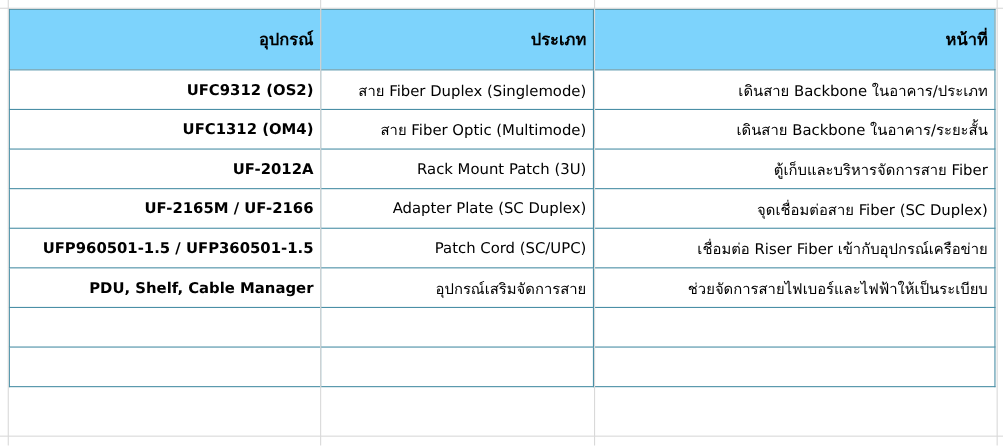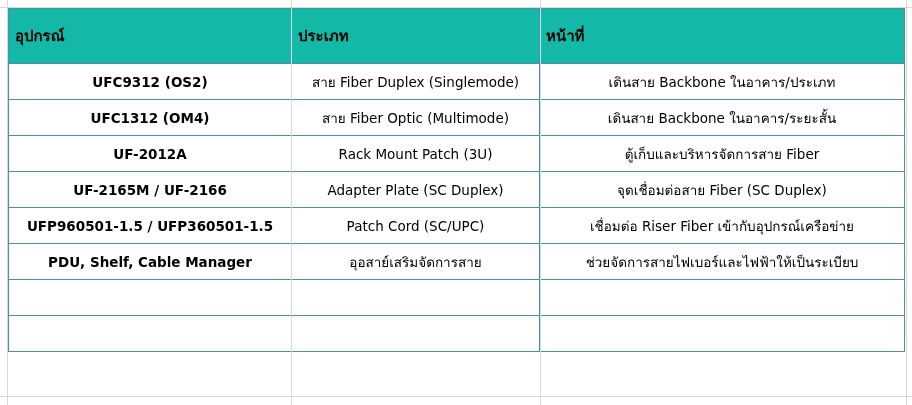--- a/index.html
+++ b/index.html
@@ -34,31 +34,31 @@
   table.grid col.c2 { width: 365px; }
 
   table.grid td, table.grid th {
     border: 1px solid #4b8fa6;
     padding: 0 6px;
     vertical-align: middle;
     white-space: nowrap;
     overflow: hidden;
   }
   tr.header-row th {
-    background: #14b8a6;
+    background: #7dd3fc;
     height: 54px;
-    text-align: left;
+    text-align: right;
     font-weight: bold;
     font-size: 15px;
     color: #000000;
   }
   tr.data-row td {
     height: 35px;
     background: #ffffff;
-    text-align: center;
+    text-align: right;
     font-weight: normal;
   }
   tr.data-row td.col-device {
     font-weight: bold;
   }
   tr.empty-row td {
     height: 35px;
     background: #ffffff;
   }
   .grid-line-v {
@@ -122,21 +122,21 @@
         <td class="col-type">Adapter Plate (SC Duplex)</td>
         <td class="col-function">จุดเชื่อมต่อสาย Fiber (SC Duplex)</td>
       </tr>
       <tr class="data-row">
         <td class="col-device">UFP960501-1.5 / UFP360501-1.5</td>
         <td class="col-type">Patch Cord (SC/UPC)</td>
         <td class="col-function">เชื่อมต่อ Riser Fiber เข้ากับอุปกรณ์เครือข่าย</td>
       </tr>
       <tr class="data-row">
         <td class="col-device">PDU, Shelf, Cable Manager</td>
-        <td class="col-type">อุอสาย์เสริมจัดการสาย</td>
+        <td class="col-type">อุปกรณ์เสริมจัดการสาย</td>
         <td class="col-function">ช่วยจัดการสายไฟเบอร์และไฟฟ้าให้เป็นระเบียบ</td>
       </tr>
       <tr class="empty-row">
         <td></td>
         <td></td>
         <td></td>
       </tr>
       <tr class="empty-row">
         <td></td>
         <td></td>

